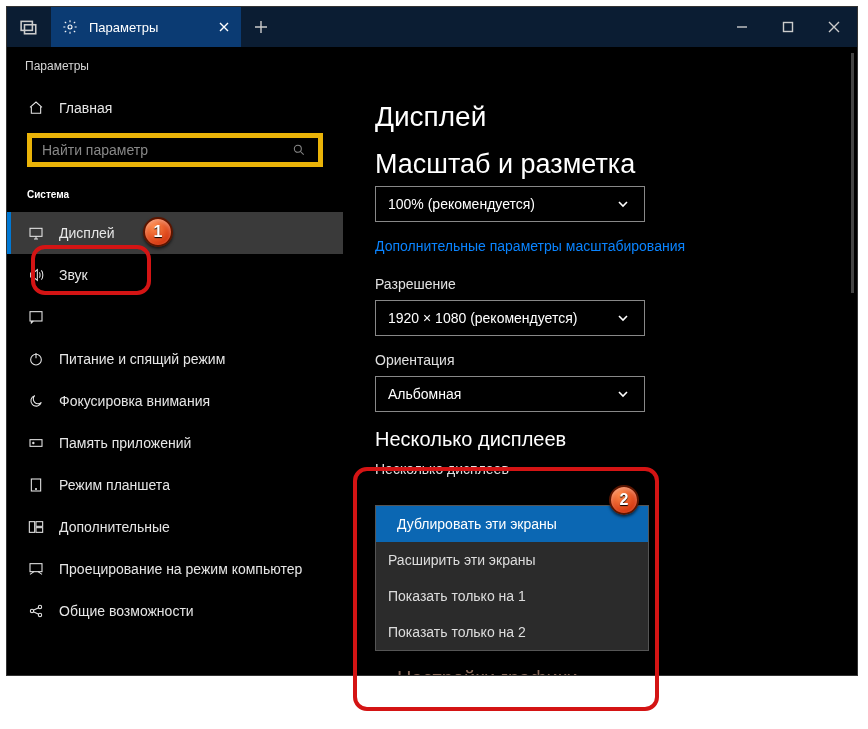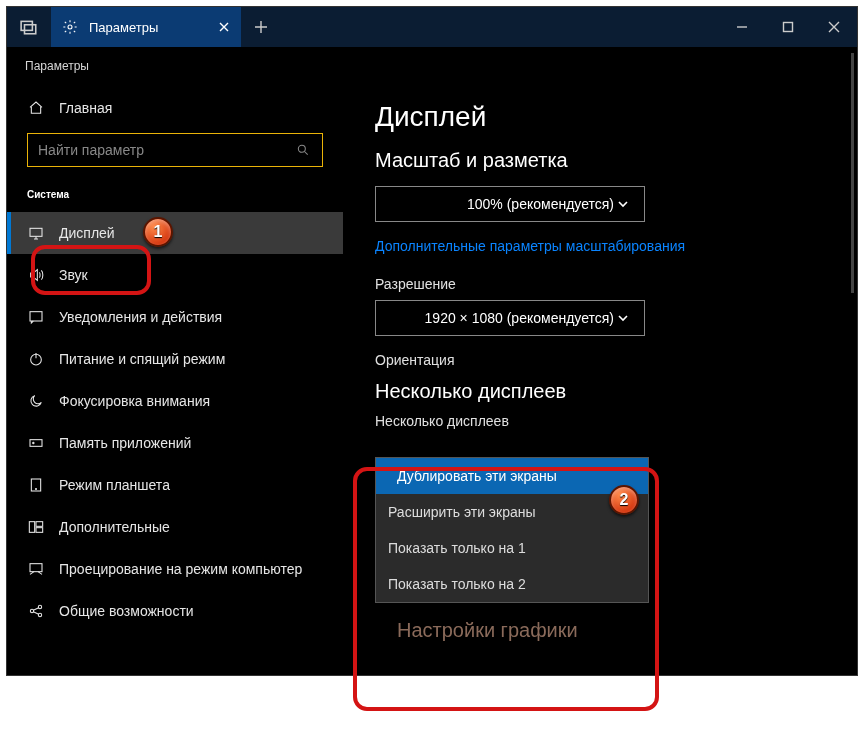--- a/index.html
+++ b/index.html
@@ -38,21 +38,21 @@
   }
   .sidebar {
     width: 336px; background: #000; color: #fff; padding: 10px 0 0 0;
     display: flex; flex-direction: column;
   }
   .home {
     display: flex; align-items: center; gap: 14px; padding: 10px 20px;
     color: #e6e6e6; font-size: 14px;
   }
   .search {
-    margin: 6px 20px 16px; height: 34px; border: 1px solid #eab308;
+    margin: 6px 20px 16px; height: 34px; border: 5px solid #eab308;
     display: flex; align-items: center; padding: 0 10px; color: #888;
     font-size: 14px;
   }
   .search .ph { flex: 1; }
   .category {
     padding: 6px 20px 12px; font-weight: 600; font-size: 10px; color: #fff;
   }
   .nav-item {
     display: flex; align-items: center; gap: 14px;
     padding: 12px 20px; color: #e6e6e6; font-size: 14px;
@@ -64,26 +64,26 @@
   .nav-item.active::before {
     content:""; position:absolute; left:0; top:0; bottom:0; width:4px; background:#0078d4;
   }
   .icon { width: 18px; height: 18px; display:inline-flex; align-items:center; justify-content:center; flex-shrink:0; }
   
   .content {
     flex: 1; padding: 22px 32px 10px; color: #fff; overflow-y: auto;
     background: #000;
   }
   .page-title { font-size: 28px; font-weight: 400; margin-bottom: 16px; }
-  .subhead { font-size: 20px; font-weight: 400; margin-bottom: 14px; }
+  .subhead { font-size: 27px; font-weight: 400; margin-bottom: 6px; }
   .field-label { font-size: 14px; color: #e0e0e0; margin-bottom: 8px; }
   .dropdown {
     width: 270px; height: 36px; border: 1px solid #888; display:flex;
     align-items:center; padding:0 12px; font-size:14px; color:#fff;
-    background:#000; justify-content: flex-end; margin-bottom: 16px;
+    background:#000; justify-content: space-between; margin-bottom: 16px;
   }
   .link { color: #0a84ff; font-size: 14px; margin-bottom: 22px; display: block; }
   .section-head { font-size: 20px; font-weight: 400; margin: 12px 0 10px; }
   
   .dd-wrap { position: relative; width: 270px; }
   .dd-menu {
     position: absolute; left: 0; right: -4px; top: 20px; background: #2b2b2b;
     border: 1px solid #555; z-index: 5;
   }
   .dd-item { padding: 10px 12px; font-size: 14px; color: #ddd; }
@@ -200,21 +200,20 @@
           </span>
         <span>Звук</span>
       </div>
       <div class="nav-item">
         <span class="icon">
             <svg width="16" height="16" viewBox="0 0 24 24" stroke-width="1.6">
               <rect x="3" y="4" width="18" height="14"></rect>
               <path d="M8 18l-3 3v-3"></path>
             </svg>
           </span>
-        <span>Уведомления и действия</span>
       </div>
       <div class="nav-item">
         <span class="icon">
             <svg width="16" height="16" viewBox="0 0 24 24" stroke-width="1.6">
               <circle cx="12" cy="13" r="8"></circle>
               <path d="M12 3v8"></path>
             </svg>
           </span>
         <span>Питание и спящий режим</span>
       </div>
@@ -295,20 +294,28 @@
       <div class="dropdown">
         <span>1920 × 1080 (рекомендуется)</span>
         <span class="icon">
             <svg width="12" height="12" viewBox="0 0 12 12" stroke-width="1.6">
               <path d="M2 4l4 4 4-4"></path>
             </svg>
           </span>
       </div>
 
       <div class="field-label">Ориентация</div>
+      <div class="dropdown">
+        <span>Альбомная</span>
+        <span class="icon">
+            <svg width="12" height="12" viewBox="0 0 12 12" stroke-width="1.6">
+              <path d="M2 4l4 4 4-4"></path>
+            </svg>
+          </span>
+      </div>
 
       <div class="section-head">Несколько дисплеев</div>
       <div class="field-label">Несколько дисплеев</div>
 
       <div class="dd-wrap">
 
         <div class="dd-menu">
           <div class="dd-item sel">Дублировать эти экраны</div>
           <div class="dd-item">Расширить эти экраны</div>
           <div class="dd-item">Показать только на 1</div>

